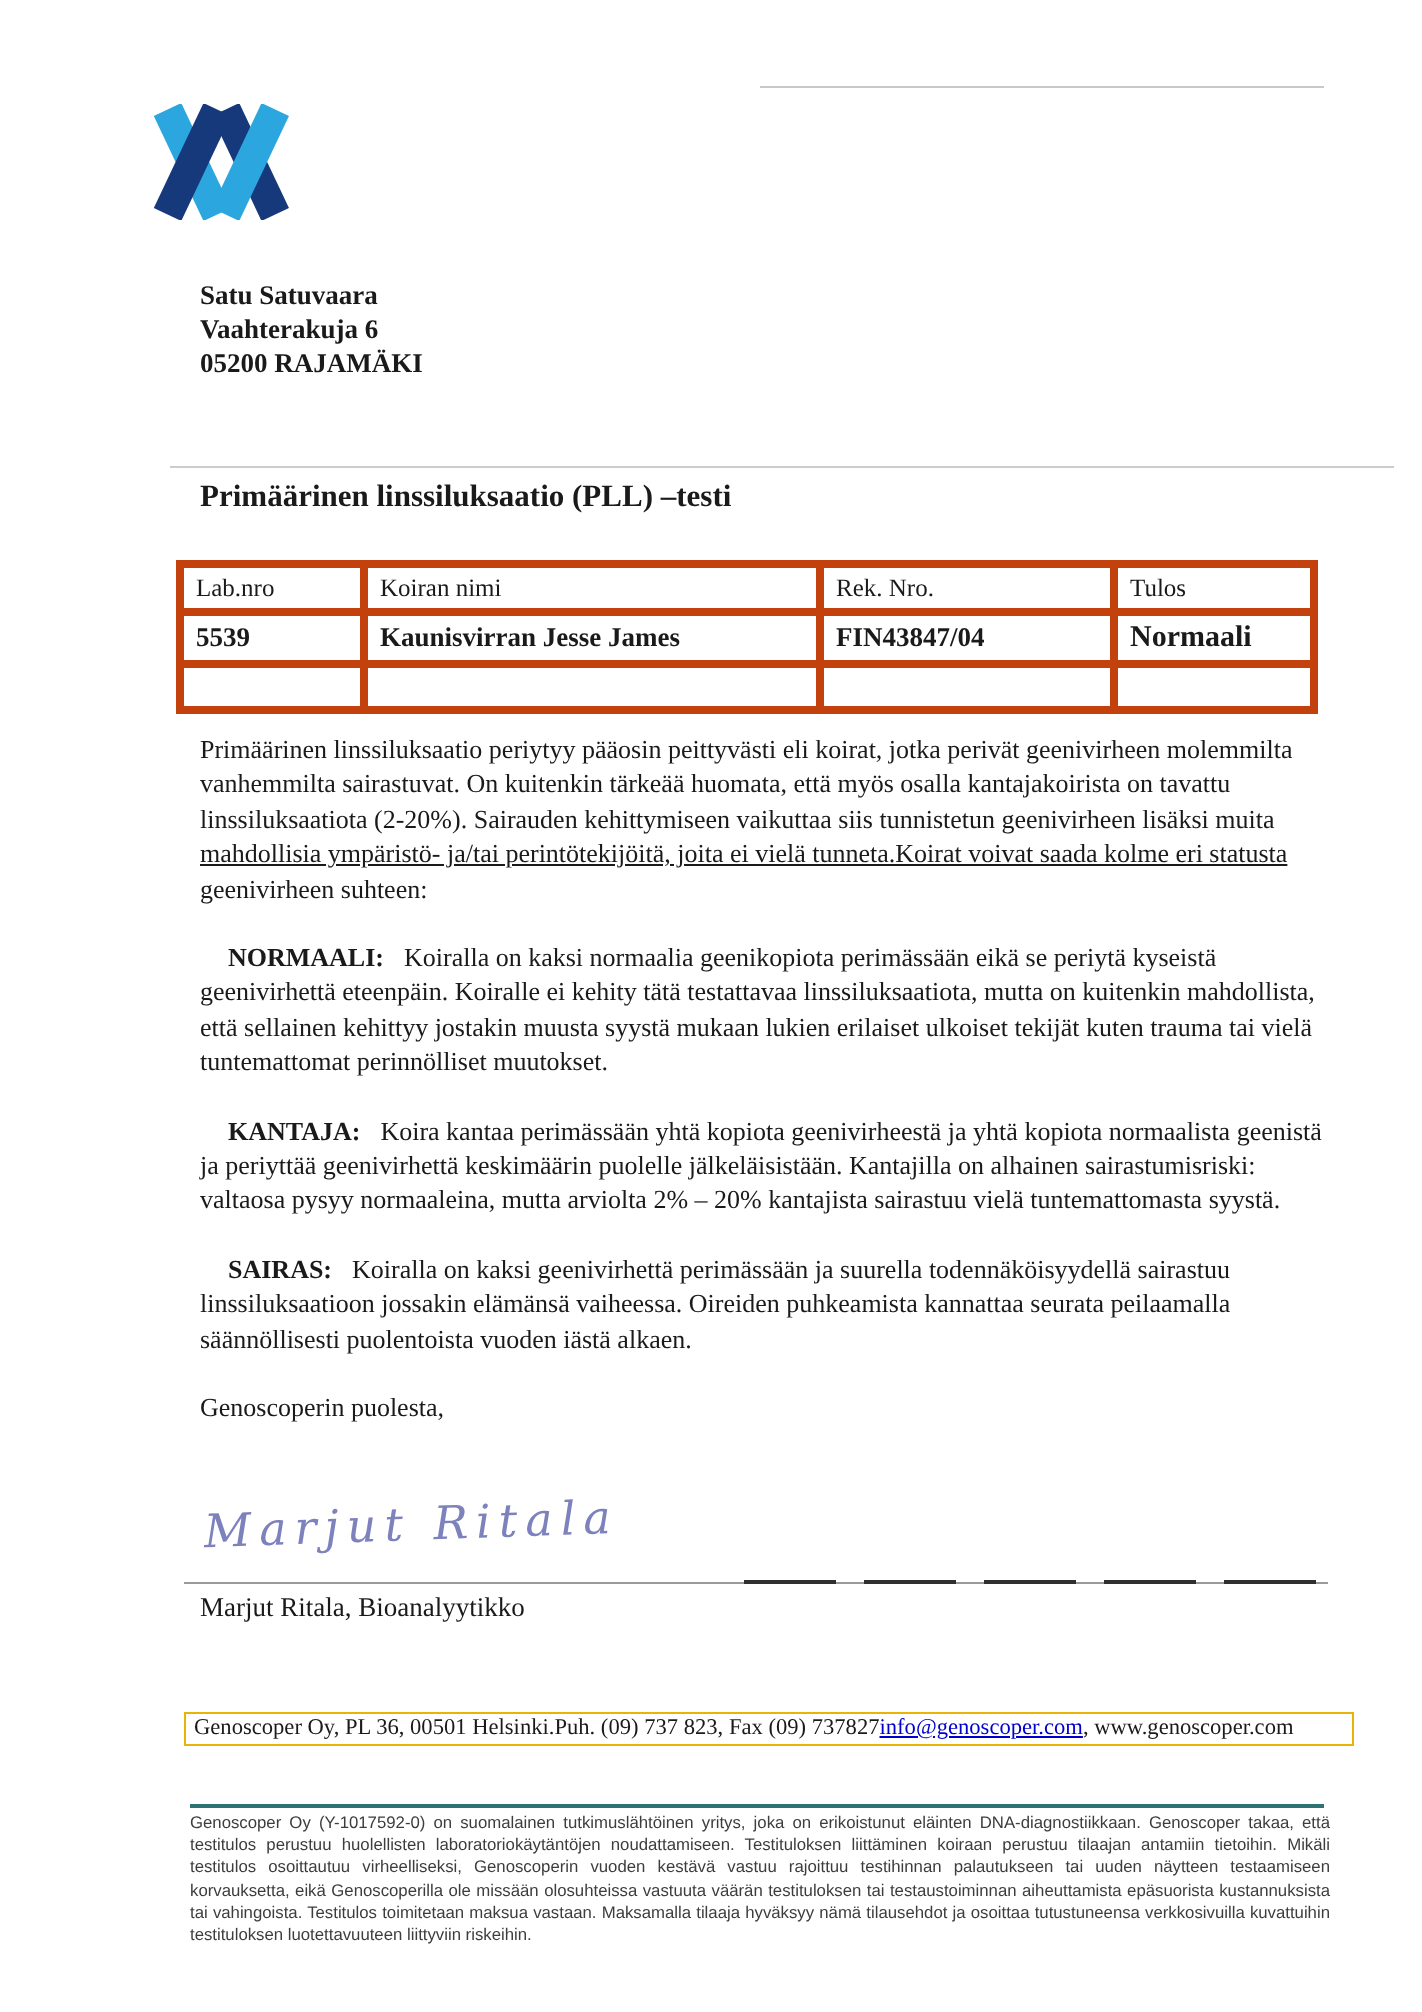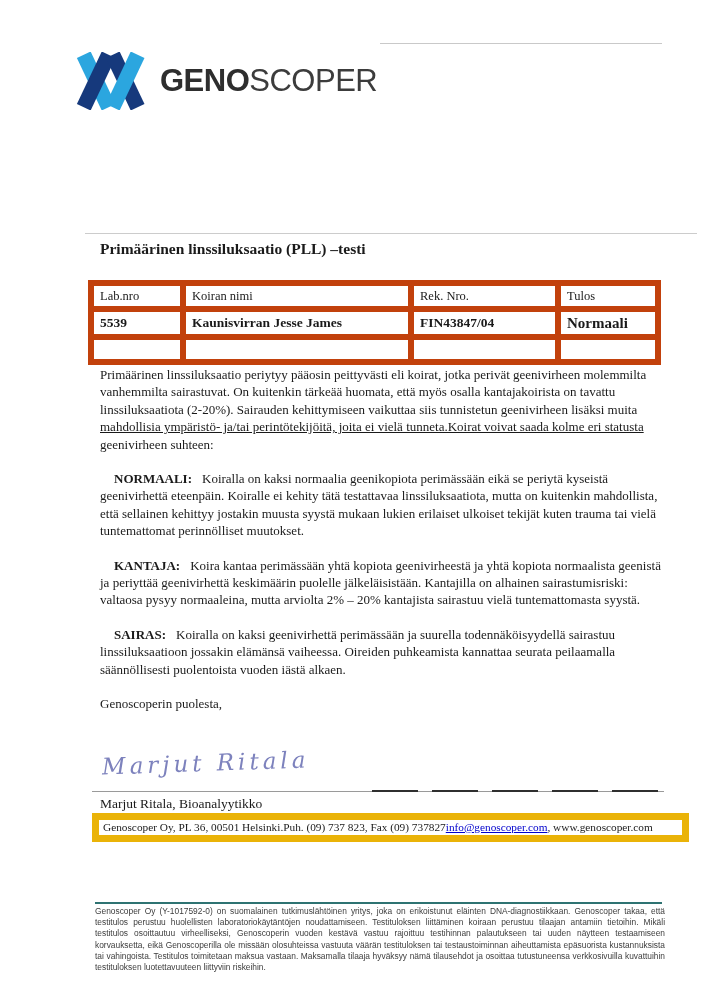--- a/index.html
+++ b/index.html
@@ -36,21 +36,21 @@
 
   
   table.results {
     position: absolute; left: 88px; top: 280px;
     width: 567px;
     border-collapse: collapse;
     table-layout: fixed;
   }
   table.results { border: 2px solid #000; }
   table.results th, table.results td {
-    border: 6px solid #c2410c;
+    border: 4px solid #c2410c;
     padding: 1px 6px;
     text-align: left;
     font-weight: normal;
     font-size: 12.5px;
     overflow: hidden;
     white-space: nowrap;
   }
   table.results thead th { height: 18px; border-bottom: 2px solid #000; }
   table.results tr.data td { height: 20px; font-weight: bold; font-size: 13.5px; }
   table.results tr.data td.tulos { font-size: 15px; margin-left: 28px; }
@@ -78,22 +78,22 @@
   }
   .sig-rule { position: absolute; left: 92px; top: 791px; width: 572px; height: 1px; background: #9a9a9a; }
   .sig-rule-dark {
     position: absolute; left: 372px; top: 790px; width: 292px; height: 2px;
     background: repeating-linear-gradient(90deg, #2f2f2f 0 46px, transparent 46px 60px);
   }
   .signatory { position: absolute; left: 100px; top: 796px; font-size: 13.5px; }
 
   
   .contact-box {
-    position: absolute; left: 92px; top: 813px; width: 575px;
-    border: 7px solid #eab308;
+    position: absolute; left: 92px; top: 856px; width: 575px;
+    border: 1px solid #eab308;
     font-size: 11.3px;
     padding: 1px 4px 2px 4px;
     white-space: nowrap; overflow: hidden;
   }
   .email-link { color: #0000cc; text-decoration: underline; }
 
   
   .footer-rule { position: absolute; left: 95px; top: 902px; width: 567px; height: 2px; background: #2e7372; }
   .footer-text {
     position: absolute; left: 95px; top: 906px; width: 570px;
@@ -112,24 +112,28 @@
 
   <div class="logo">
     <span>
       <svg width="88" height="58" viewBox="0 0 54 42">
         <line x1="8" y1="2" x2="26" y2="40" stroke="#2BA6DF" stroke-width="11"></line>
         <line x1="26" y1="2" x2="8" y2="40" stroke="#16397C" stroke-width="11"></line>
         <line x1="29" y1="2" x2="47" y2="40" stroke="#16397C" stroke-width="11"></line>
         <line x1="47" y1="2" x2="29" y2="40" stroke="#2BA6DF" stroke-width="11"></line>
       </svg>
     </span>
-    <span class="logo-text"><b>GENO</b><span>SCOPER</span></span>
   </div>
 
 
+  <div class="recipient">
+    <div>Satu Satuvaara</div>
+    <div>Vaahterakuja 6</div>
+    <div>05200 RAJAMÄKI</div>
+  </div>
 
   <div class="mid-rule"></div>
 
   <div class="doc-title">Primäärinen linssiluksaatio (PLL) –testi</div>
 
   <table class="results">
     <colgroup>
       <col class="col-lab">
         <col class="col-name">
         <col class="col-rek">

